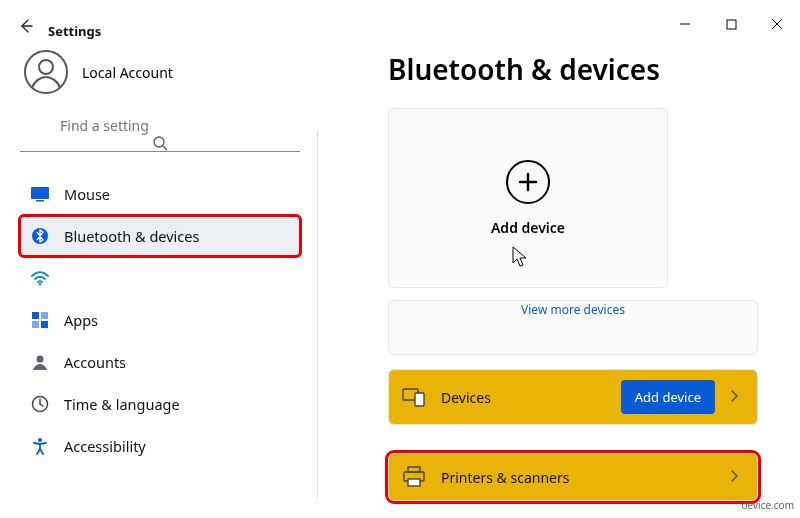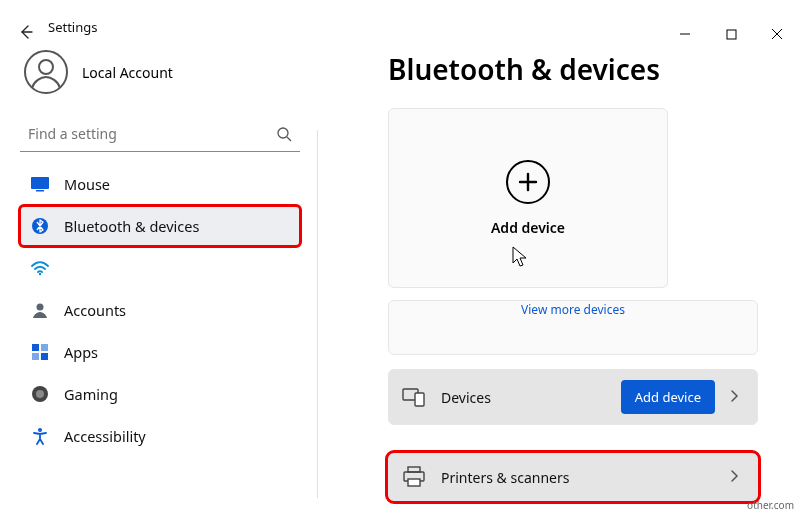--- a/index.html
+++ b/index.html
@@ -1,58 +1,58 @@
 <!DOCTYPE html>
 <html><head>
 <meta charset="utf-8">
 <style>
   * { box-sizing: border-box; margin: 0; padding: 0; font-family: "Segoe UI", system-ui, sans-serif; }
   body { width: 800px; height: 518px; background: #fff; overflow: hidden; position: relative; }
 
   
-  .titlebar { height: 40px; display: flex; align-items: flex-start; padding: 18px 0 0 12px; }
+  .titlebar { height: 40px; display: flex; align-items: flex-end; padding: 0 0 0 12px; font-weight: bold; }
   .titlebar .back { width: 28px; height: 28px; display:flex; align-items:center; justify-content:center; cursor:pointer; }
   .titlebar .title { font-size: 13px; margin-left: 8px; color:#111; }
   .titlebar .spacer { flex: 1; }
   .winbtn { width: 46px; height: 32px; display:flex; align-items:center; justify-content:center; cursor:pointer; }
   .winbtn svg { stroke:#000; }
 
   
   .layout { display: flex; height: calc(100% - 40px); gap: 24px; }
 
   
   .sidebar { width: 318px; padding: 6px 12px 0 20px; border-right: 0; position: relative; }
   .sidebar::after { content:""; position:absolute; right:0; top:90px; bottom:20px; width:1px; background:#e0e0e0; }
 
   .account { display:flex; align-items:center; gap:14px; margin: 4px 0 22px 4px; }
   .avatar { width:44px; height:44px; }
   .account-name { font-size:14px; }
 
-  .searchbox { display:flex; align-items:center; border-bottom:1px solid #888; height:36px; padding:0 8px; margin-bottom:12px; width: 280px; }
+  .searchbox { display:flex; align-items:center; border-bottom:1px solid #888; height:36px; padding:0 8px; margin-bottom:22px; width: 280px; flex-direction: column; }
   .searchbox input { border:none; outline:none; flex:1; font-size:14px; background:transparent; }
 
   .nav { display:flex; flex-direction:column; gap:2px; width:280px; }
   .nav-item { display:flex; align-items:center; gap:14px; height:40px; padding:0 10px; border-radius:4px; cursor:pointer; font-size:14.5px; color:#111; }
   .nav-item .nic { width:20px; height:20px; display:flex; align-items:center; justify-content:center; }
   .nav-item.selected { background:#eceef1; }
   .redbox-1 { outline:3px solid #e00; outline-offset:-1px; }
 
   
   .content { flex:1; padding: 10px 22px 0 46px; }
   .page-title { font-size:28px; font-weight:600; margin-bottom:20px; }
 
   .tile-row { display:flex; gap:20px; }
   .add-tile { width:280px; height:180px; border:1px solid #e4e6ea; border-radius:6px; background:#fafafb; display:flex; flex-direction:column; align-items:center; justify-content:center; gap:14px; cursor:pointer; position:relative; }
   .plus-circle { width:44px; height:44px; border:2.5px solid #000; border-radius:50%; display:flex; align-items:center; justify-content:center; font-size:24px; line-height:1; }
   .add-label { font-size:14px; font-weight:600; }
   .cursor-icon { position:absolute; left:122px; top:136px; }
 
   .view-more { width:370px; height:55px; border:1px solid #e4e6ea; border-radius:6px; background:#fafafb; display:flex; align-items:flex-start; justify-content:center; margin-top:12px; color:#0a5bd3; font-size:12px; cursor:pointer; }
 
-  .row-card { width:370px; border:1px solid #e4e6ea; border-radius:6px; background:#e5e5e5; display:flex; align-items:center; padding:10px 12px; margin-top:14px; cursor:pointer; gap:14px; }
+  .row-card { width:370px; border:1px solid #e4e6ea; border-radius:6px; background:#eab308; display:flex; align-items:center; padding:10px 12px; margin-top:14px; cursor:pointer; gap:14px; }
   .row-card .ricon { width:26px; height:26px; display:flex; align-items:center; justify-content:center; }
   .row-card .rtext { flex:1; }
   .row-card .rtitle { font-size:14px; color:#111; }
   .row-card .rsub { font-size:11.5px; color:#555; line-height:1.3; }
   .pill-btn { background:#0a5bd3; color:#fff; border:none; border-radius:4px; padding:8px 14px; font-size:13px; cursor:pointer; }
   .chev { width:16px; color:#444; }
 
   .redbox-2 { outline:3px solid #e00; outline-offset:0;margin-top:28px; }
 
   .watermark { position:absolute; right:6px; top:498px; font-size:10px; color:#666; }
@@ -129,45 +129,45 @@
         <span class="nic">
             <svg width="20" height="16" viewBox="0 0 20 16">
               <path d="M2 6c5-5 11-5 16 0M5 9c3-3 7-3 10 0M8 12c1.3-1.3 2.7-1.3 4 0" fill="none" stroke="#0b8dd6" stroke-width="1.8" stroke-linecap="round"></path>
               <circle cx="10" cy="14" r="1.2" fill="#0b8dd6"></circle>
             </svg>
           </span>
       </div>
       <div class="nav-item">
         <span class="nic">
             <svg width="18" height="18" viewBox="0 0 18 18">
-              <circle cx="9" cy="6" r="3.5" fill="#5a6570"></circle>
-              <path d="M2 17c1-4 5-6 7-6s6 2 7 6z" fill="#5a6570"></path>
-            </svg>
-          </span>
-        <span>Accounts</span>
-      </div>
-      <div class="nav-item">
-        <span class="nic">
-            <svg width="18" height="18" viewBox="0 0 18 18">
               <rect x="1" y="1" width="7" height="7" fill="#0b5cd6"></rect>
               <rect x="10" y="1" width="7" height="7" fill="#7aa8e8"></rect>
               <rect x="1" y="10" width="7" height="7" fill="#7aa8e8"></rect>
               <rect x="10" y="10" width="7" height="7" fill="#0b5cd6"></rect>
             </svg>
           </span>
         <span>Apps</span>
       </div>
       <div class="nav-item">
         <span class="nic">
             <svg width="18" height="18" viewBox="0 0 18 18">
-              <circle cx="9" cy="9" r="8" fill="#444"></circle>
-              <circle cx="9" cy="9" r="4" fill="#888"></circle>
-            </svg>
-          </span>
-        <span>Gaming</span>
+              <circle cx="9" cy="6" r="3.5" fill="#5a6570"></circle>
+              <path d="M2 17c1-4 5-6 7-6s6 2 7 6z" fill="#5a6570"></path>
+            </svg>
+          </span>
+        <span>Accounts</span>
+      </div>
+      <div class="nav-item">
+        <span class="nic">
+            <svg width="18" height="18" viewBox="0 0 18 18">
+              <circle cx="9" cy="9" r="7.5" fill="none" stroke="#444" stroke-width="1.5"></circle>
+              <path d="M9 4v5l3 2" stroke="#444" stroke-width="1.5" fill="none" stroke-linecap="round"></path>
+            </svg>
+          </span>
+        <span>Time &amp; language</span>
       </div>
       <div class="nav-item">
         <span class="nic">
             <svg width="18" height="18" viewBox="0 0 18 18">
               <circle cx="9" cy="3" r="2" fill="#0b5cd6"></circle>
               <path d="M3 6l6 1 6-1M9 7v5m0 0l-3 5m3-5l3 5" stroke="#0b5cd6" stroke-width="1.8" fill="none" stroke-linecap="round"></path>
             </svg>
           </span>
         <span>Accessibility</span>
       </div>
@@ -227,13 +227,13 @@
       </div>
       <div class="chev">
         <svg width="10" height="14" viewBox="0 0 10 14">
             <path d="M3 2l5 5-5 5" fill="none" stroke="#555" stroke-width="1.5" stroke-linecap="round"></path>
           </svg>
       </div>
     </div>
   </div>
 </div>
 
-<div class="watermark">other.com</div>
+<div class="watermark">device.com</div>
 
 </body></html>

